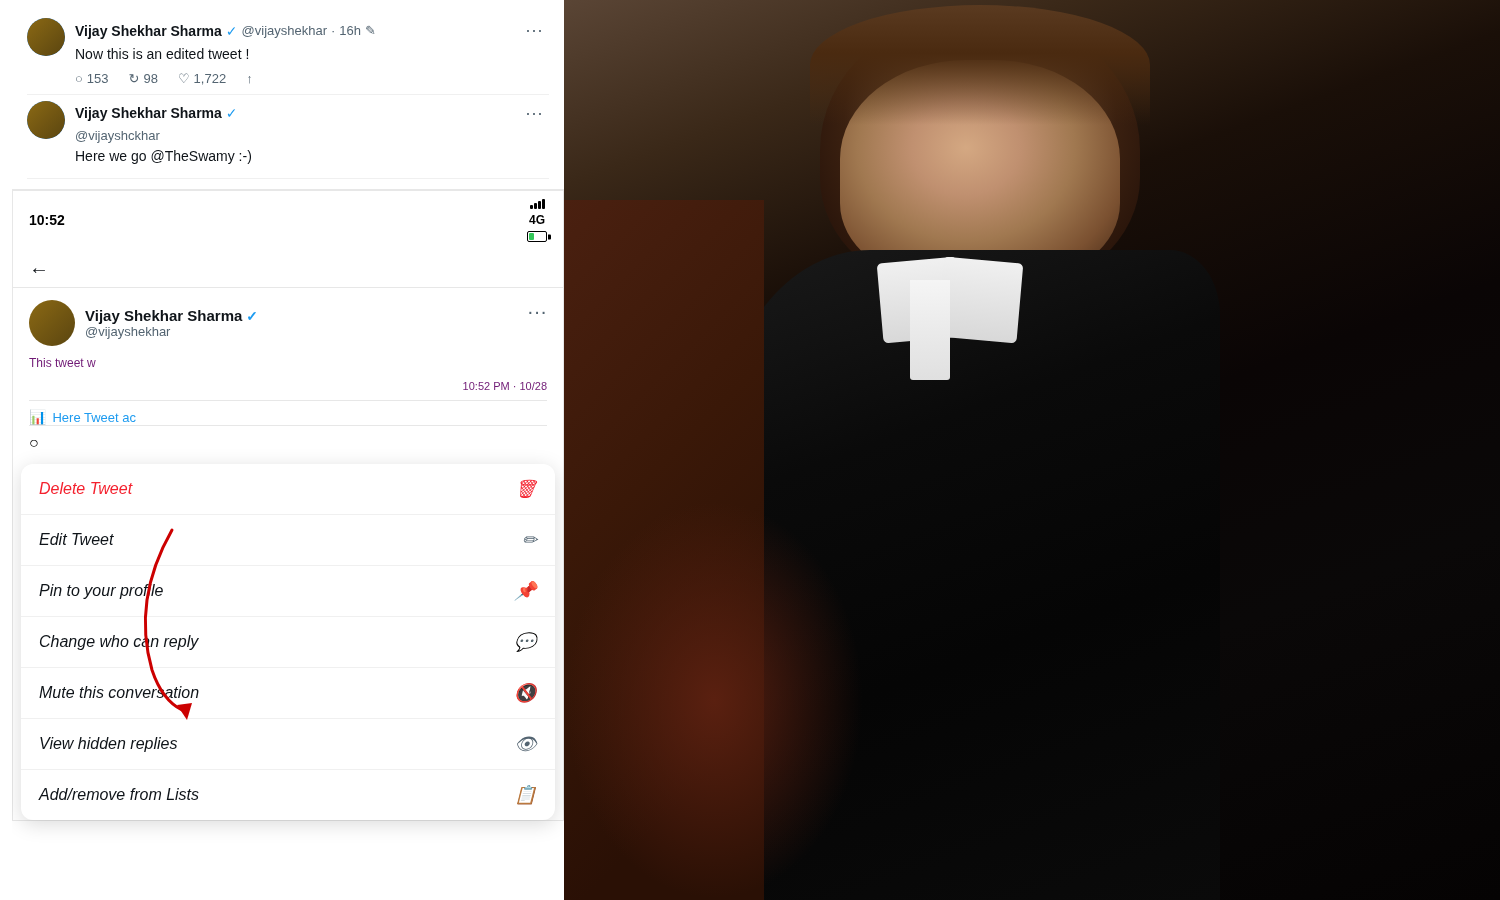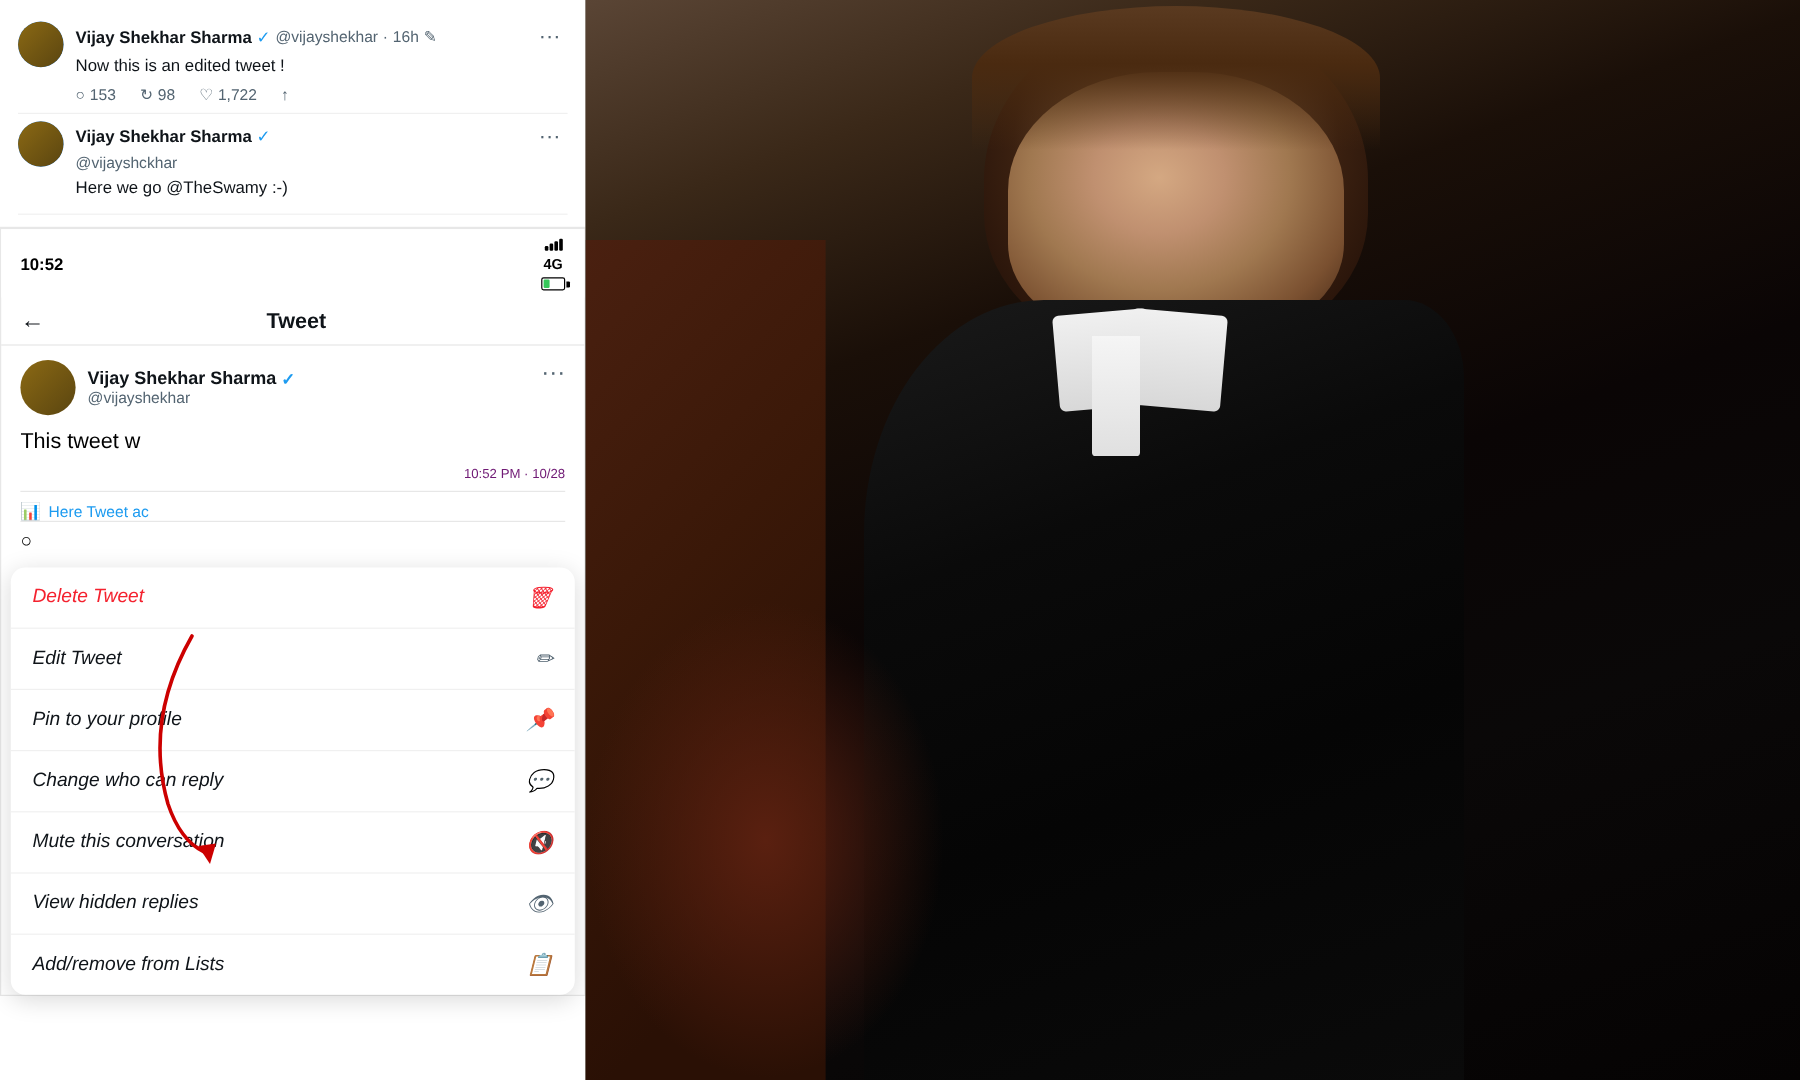--- a/index.html
+++ b/index.html
@@ -6,26 +6,27 @@
     body {
       width: 1500px;
       height: 900px;
       overflow: hidden;
       display: flex;
       font-family: -apple-system, BlinkMacSystemFont, 'Segoe UI', Arial, sans-serif;
     }
 
     
     .left-panel {
-      width: 488px;
+      width: 552px;
       height: 900px;
       background: #fff;
       overflow: hidden;
       position: relative;
       flex-shrink: 0;
+      margin-left: 12px;
     }
 
     
     .right-panel {
       flex: 1;
       height: 900px;
       background: #2a1a0a;
       position: relative;
       overflow: hidden;
     }
@@ -239,22 +240,22 @@
       font-size: 13px;
       color: #536471;
     }
 
     .tweet-detail-more {
       color: #536471;
       font-size: 20px;
     }
 
     .tweet-detail-text {
-      font-size: 18px;
-      color: #000000;
+      font-size: 12px;
+      color: #701a75;
       margin-bottom: 8px;
       line-height: 1.5;
     }
 
     .tweet-detail-meta {
       font-size: 11px;
       color: #701a75;
       margin-bottom: 8px;
       text-align: right;
     }
@@ -434,21 +435,20 @@
         </div>
         <span>4G</span>
         <div class="battery-icon">
           <div class="battery-fill"></div>
         </div>
       </div>
     </div>
 
     <div class="phone-nav">
       <span class="back-arrow">←</span>
-      <span class="nav-title">Tweet</span>
     </div>
 
     <div class="tweet-detail">
       <div class="tweet-detail-header">
         <div class="tweet-detail-user">
           <div class="tweet-detail-avatar"></div>
           <div>
             <div class="tweet-detail-name">
               <span>Vijay Shekhar Sharma</span>
               <span class="verified-badge">✓</span>

